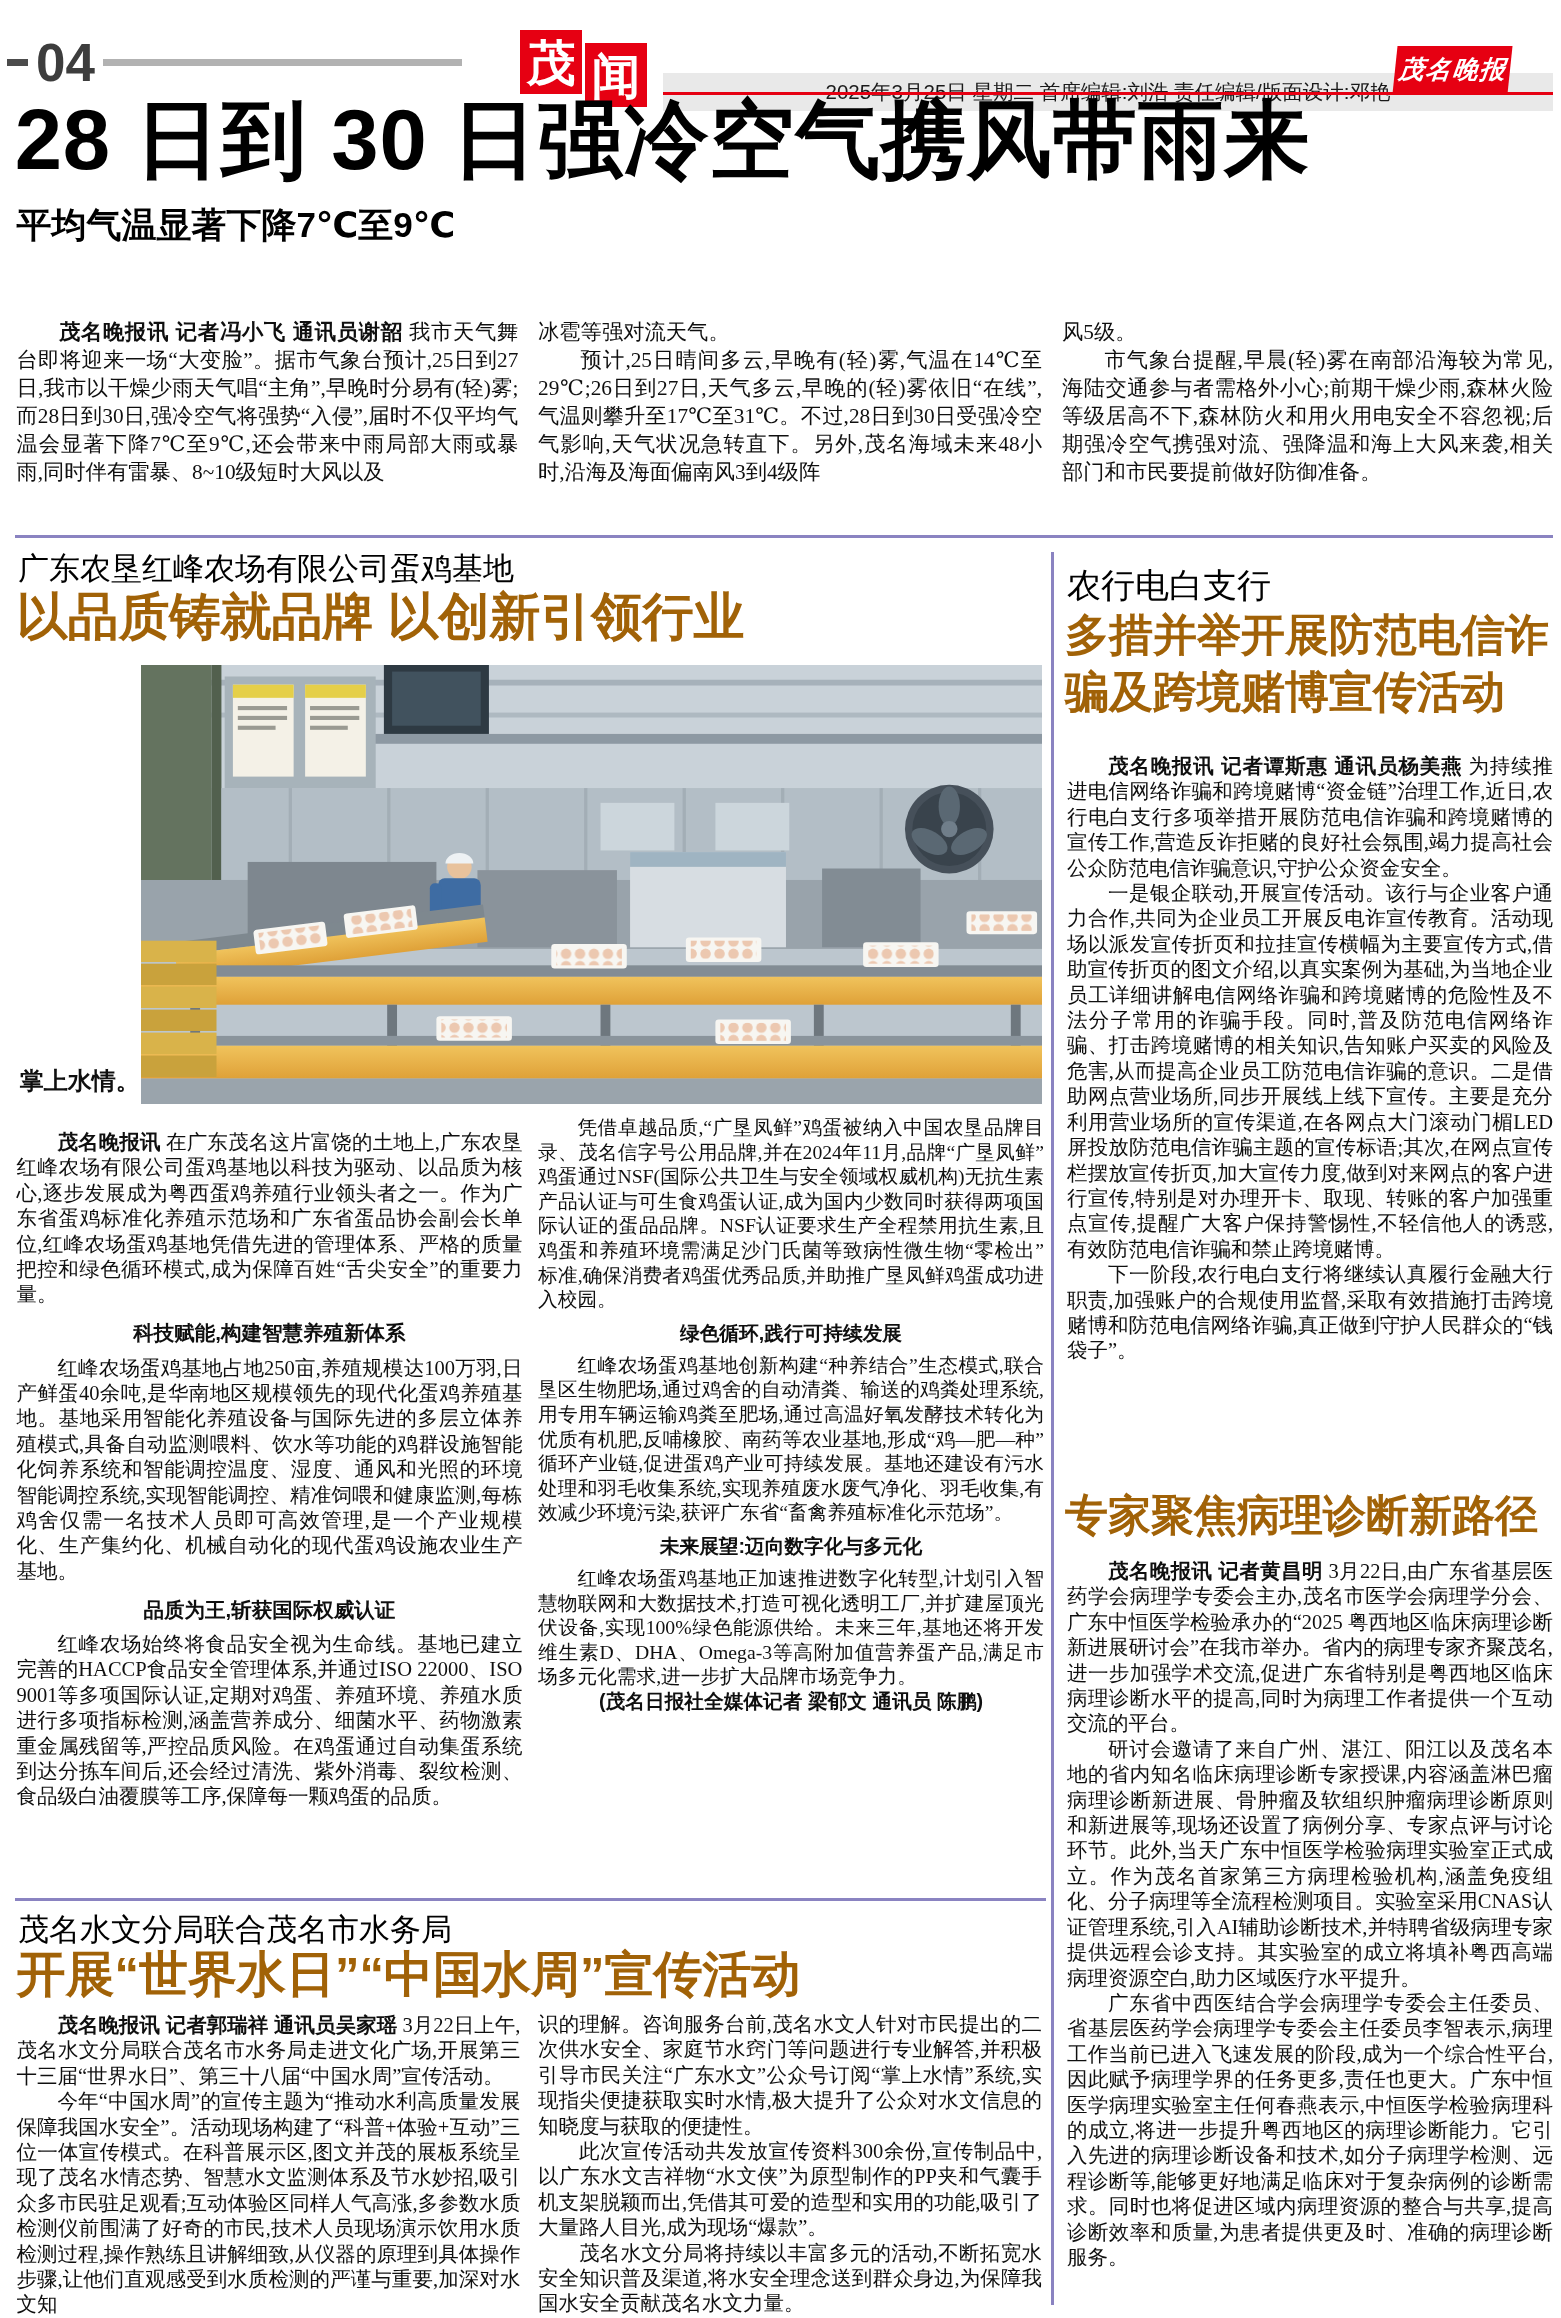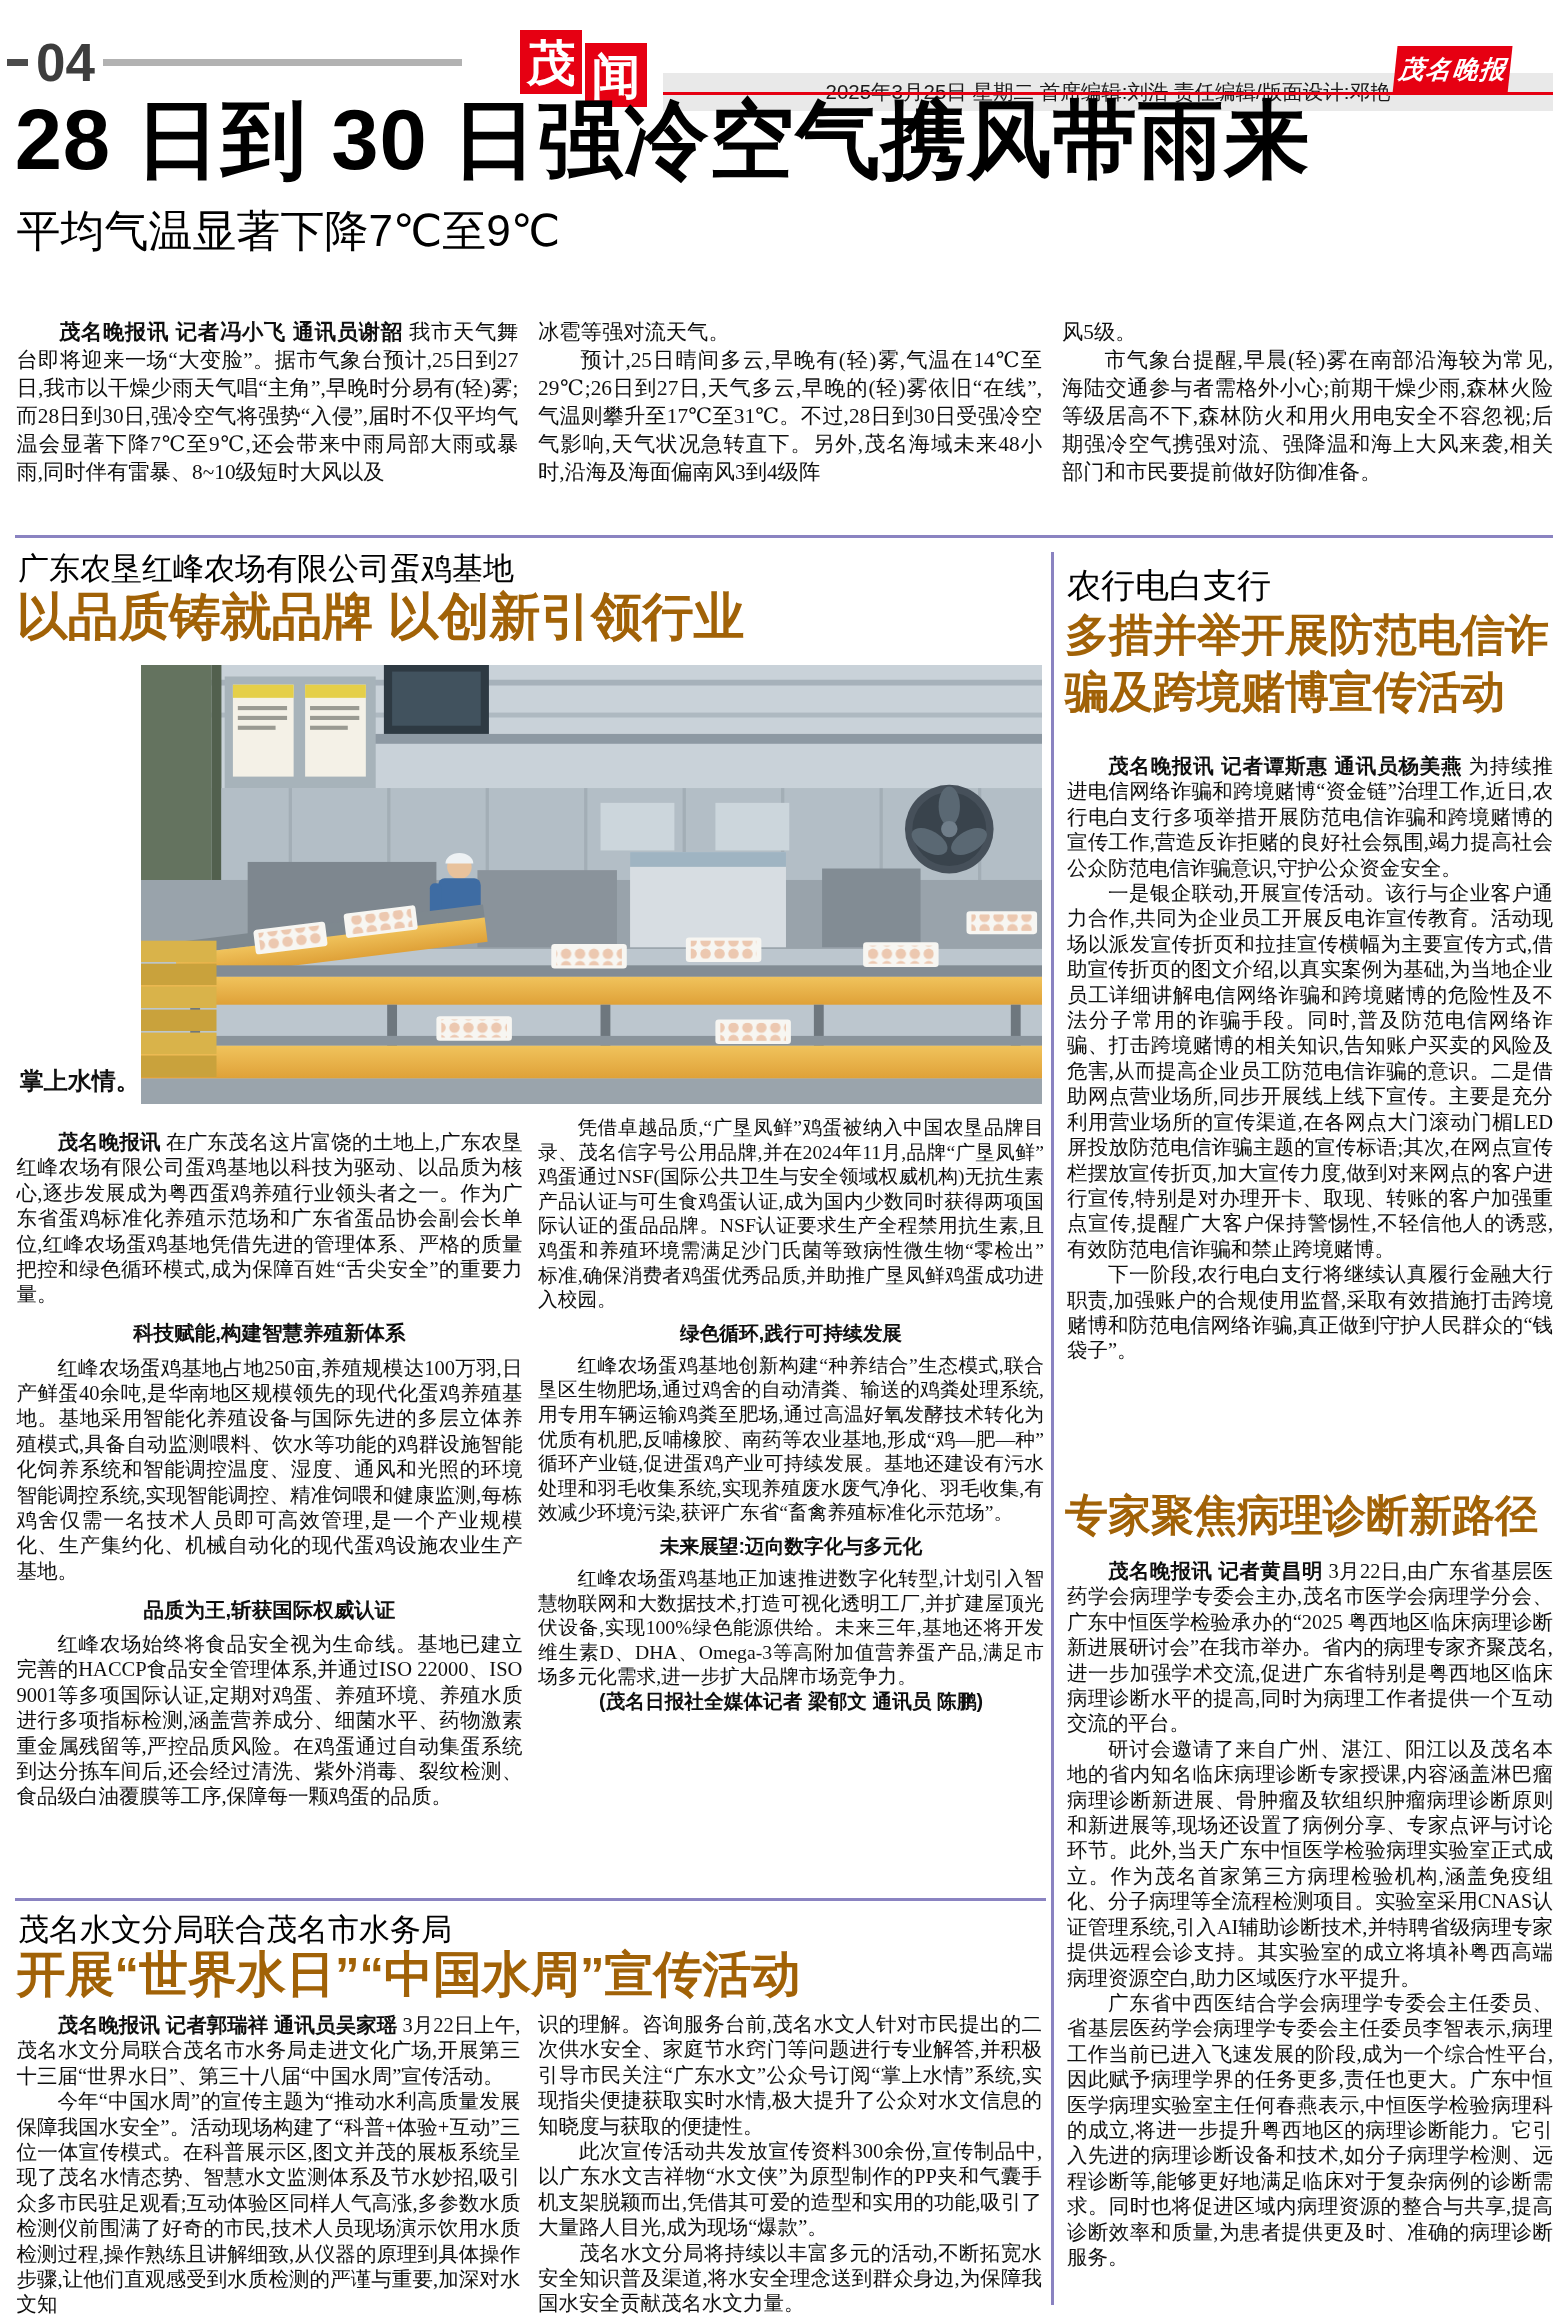--- a/index.html
+++ b/index.html
@@ -12,21 +12,21 @@
   .pn-num{font-family:"Liberation Sans","DejaVu Sans",sans-serif;font-weight:700;font-size:53px;color:#3d3d3d;line-height:1;}
   .pn-rule{width:359px;height:7.4px;background:#b2b2b2;}
   .badge{background:var(--red);color:#fff;font-family:"Liberation Sans","DejaVu Sans",sans-serif;
          font-weight:700;text-align:center;}
   .datebar{background:#e9e9e9;display:flex;align-items:center;justify-content:center;
            font-family:"Liberation Sans","DejaVu Sans",sans-serif;font-size:20.5px;color:#1a1a1a;margin-top:20px;}
   .paper-logo{background:var(--red);color:#fff;display:flex;align-items:center;justify-content:center;
               font-style:italic;font-weight:700;font-size:25.4px;transform:skewX(-6deg);letter-spacing:1.6px;}
   .red-rule{background:var(--red);}
   .h-main{font-family:"Liberation Sans","DejaVu Sans",sans-serif;font-weight:900;font-size:85px;line-height:1.06;letter-spacing:0.8px;color:#000;white-space:nowrap;}
-  .h-sub{font-family:"Liberation Sans","DejaVu Sans",sans-serif;font-weight:400;font-size:44px;color:#000;}
+  .h-sub{font-family:"Liberation Sans","DejaVu Sans",sans-serif;font-weight:700;font-size:35px;color:#000;}
   .kicker{font-family:"Liberation Sans","DejaVu Sans",sans-serif;font-weight:400;font-size:31px;color:#000;}
   .kicker.bold{font-weight:700;}
   .story-head{font-family:"Liberation Sans","DejaVu Sans",sans-serif;font-weight:900;color:#a16207;}
   
   .col{overflow:hidden;text-align:justify;}
   .col p{margin:0;font-size:20.5px;line-height:25.4px;text-indent:2em;}
   .col p.noindent{text-indent:0;}
   .wcol p{font-size:21.3px;line-height:28px;}
   .lead-in{font-family:"Liberation Sans","DejaVu Sans",sans-serif;font-weight:700;}
   .subhead{font-family:"Liberation Sans","DejaVu Sans",sans-serif;font-weight:700;font-size:24px;

